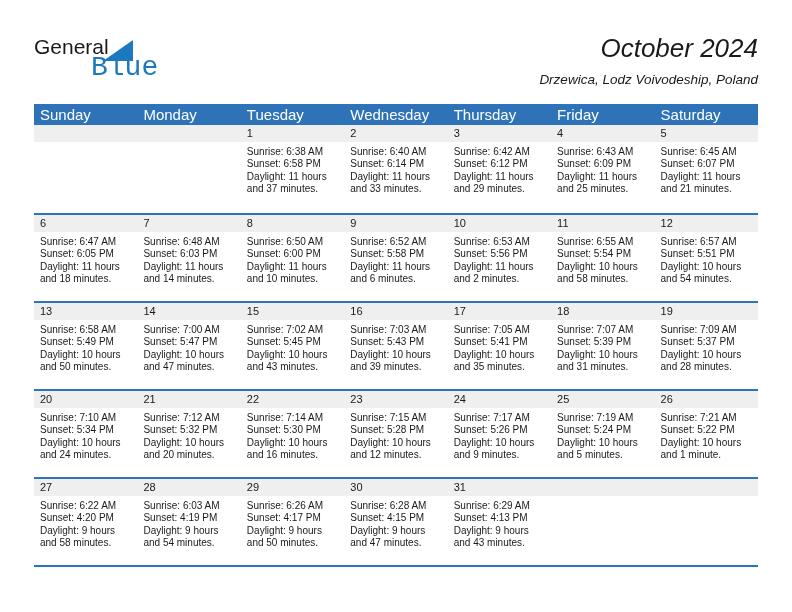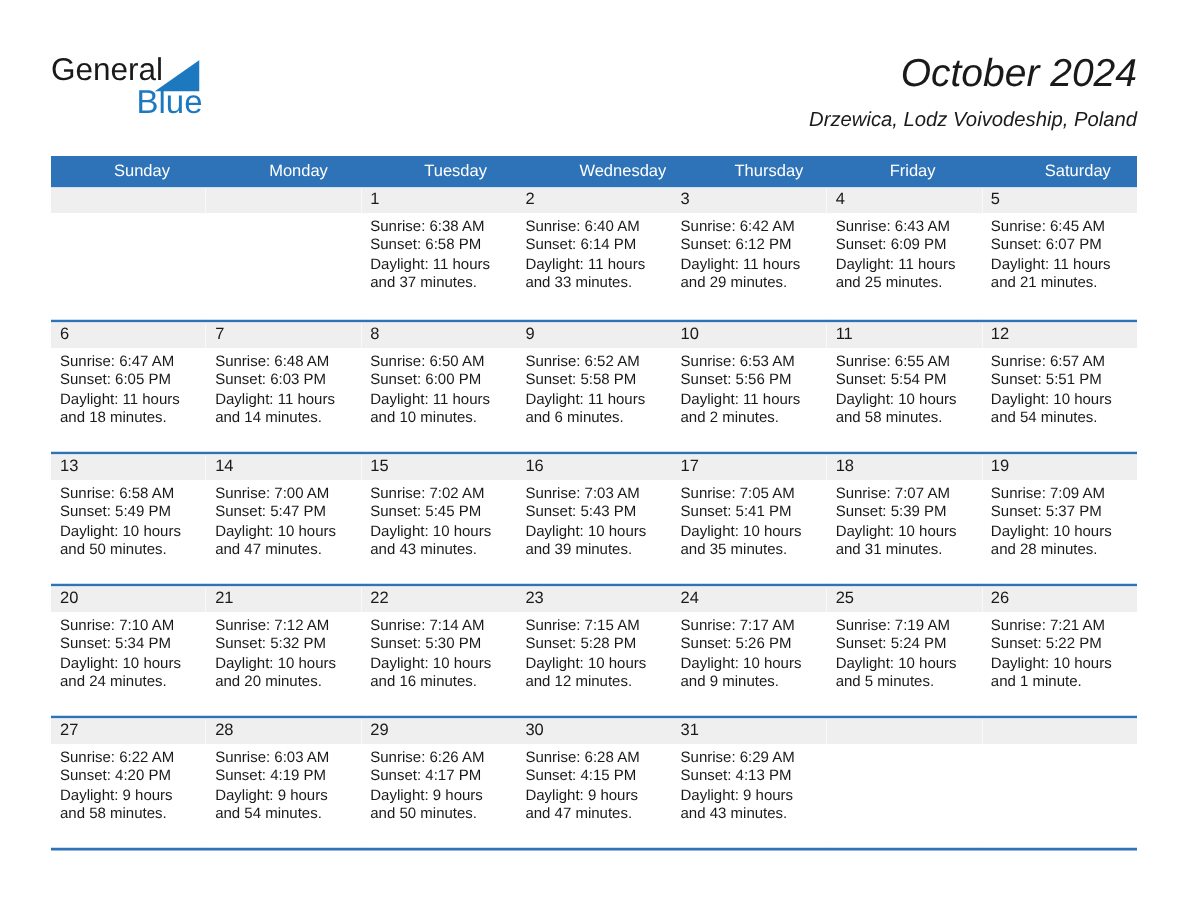--- a/index.html
+++ b/index.html
@@ -51,23 +51,23 @@
     left: 69px;
     top: 4px;
     width: 30px;
     height: 21px;
   }
   .logo-tri svg { display: block; }
   .logo-blue {
     position: absolute;
     left: 57px;
     top: 21px;
-    font-size: 22px;
+    font-size: 28px;
     color: #1c79c0;
-    font-family: Liberation Sans, sans-serif;
+    font-family: Liberation Mono, monospace;
     line-height: 22px;
   }
 
   .title-block {
     position: absolute;
     right: 34px;
     top: 32px;
     text-align: right;
     font-style: italic;
   }
@@ -93,26 +93,25 @@
     width: 724px;
   }
   .weekdays {
     display: flex;
     background: #2e73b8;
     height: 21px;
   }
   .weekday {
     flex: 1 1 0;
     color: #ffffff;
-    font-size: 11px;
+    font-size: 15px;
     line-height: 21px;
     padding-left: 6px;
     box-sizing: border-box;
     white-space: nowrap;
-    margin-left: 36px;
   }
   .week {
     display: flex;
     border-top: 2px solid #2e73b8;
     height: 88px;
     box-sizing: border-box;
   }
   .week:first-of-type {
     border-top: none;
   }

